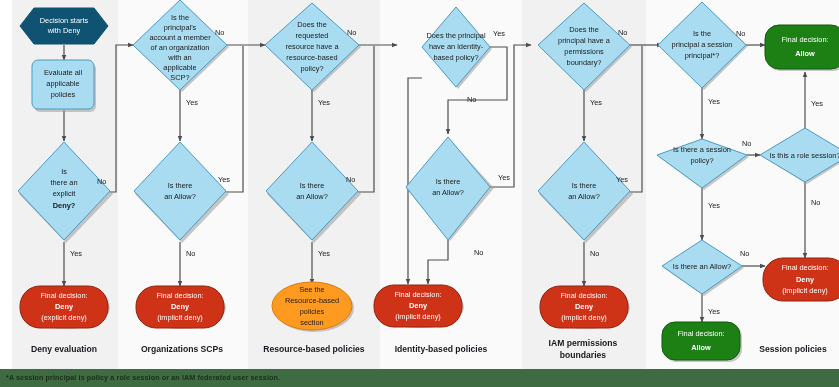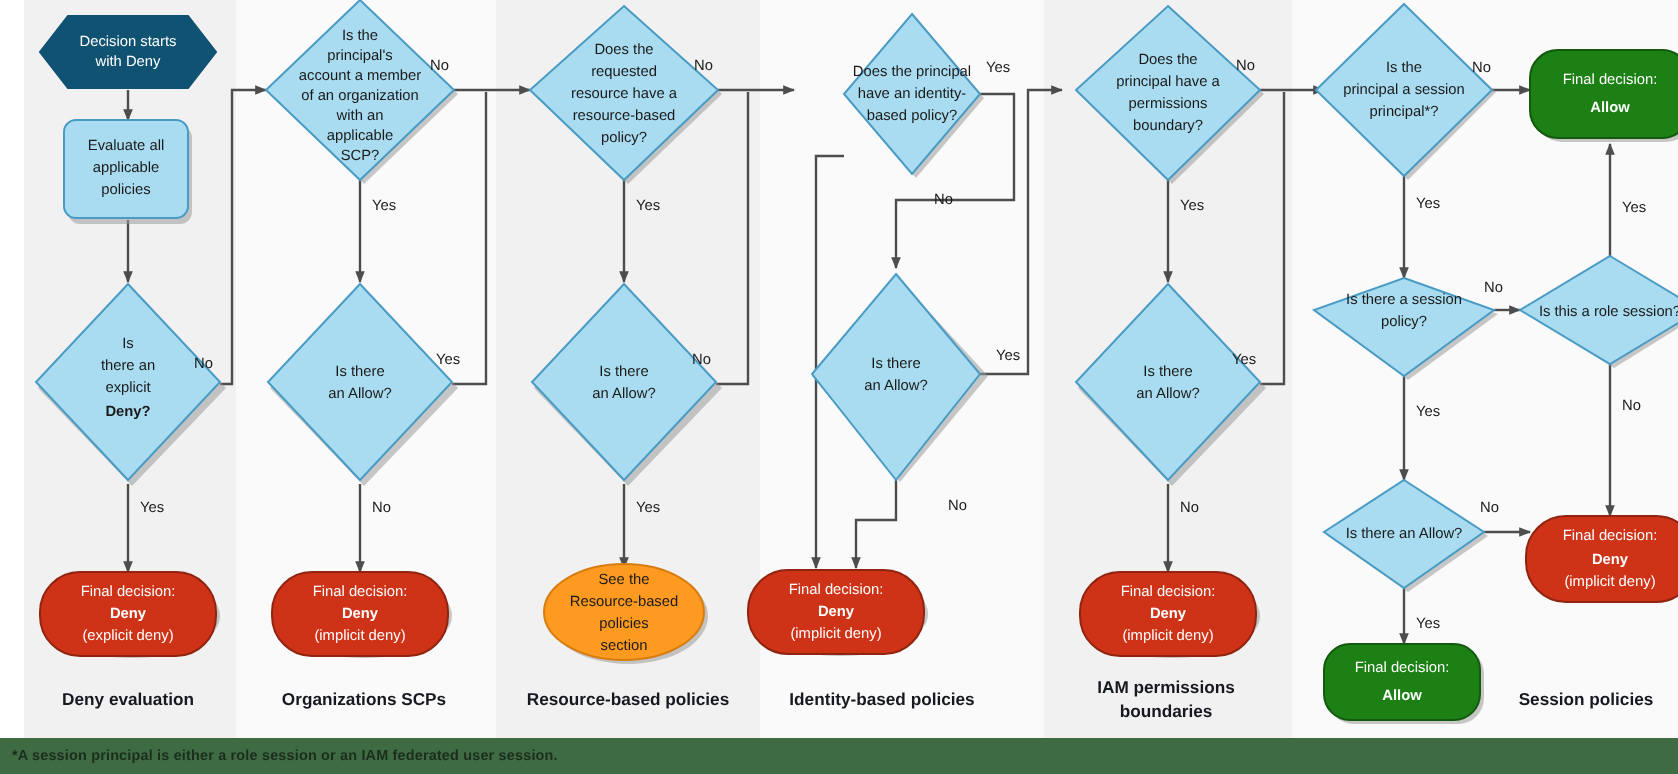--- a/index.html
+++ b/index.html
@@ -370,15 +370,15 @@
       <text class="t-col" x="170" y="350">Organizations SCPs</text>
       <text class="t-col" x="302" y="350">Resource-based policies</text>
       <text class="t-col" x="429" y="350">Identity-based policies</text>
       <text class="t-col" x="571" y="344">IAM permissions</text>
       <text class="t-col" x="571" y="356">boundaries</text>
       <text class="t-col" x="781" y="350">Session policies</text>
     </g>
   </svg>
 
   <div id="footer-bar"></div>
-  <div id="footnote">*A session principal is either a role session or an IAM federated user session.</div>
+  <div id="footnote">*A session principal is policy a role session or an IAM federated user session.</div>
 
 </div>
 
 </body></html>

